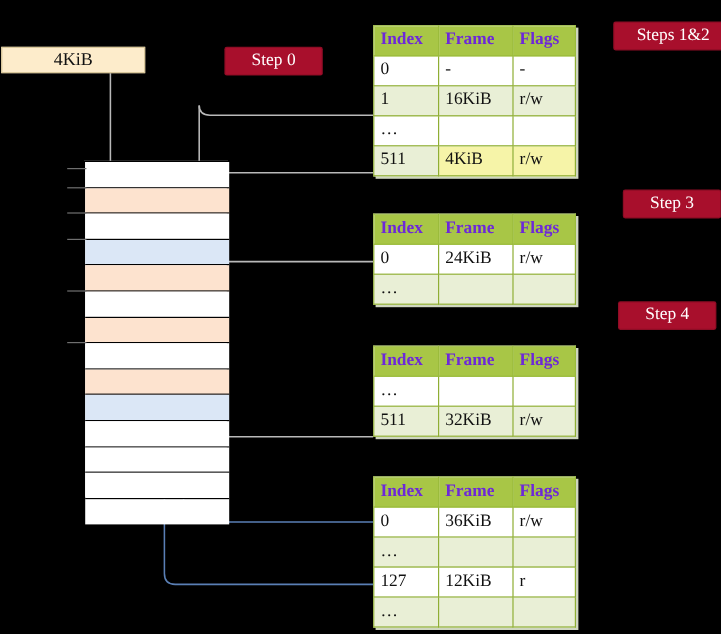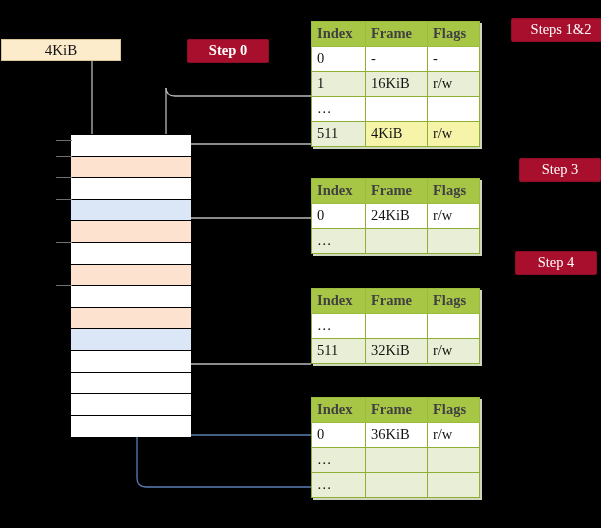--- a/index.html
+++ b/index.html
@@ -66,21 +66,21 @@
     padding:1px 5px 2px 5px;
     height:23px;
     box-sizing:border-box;
     text-align:left;
     vertical-align:middle;
     font-weight:normal;
     line-height:21px;
   }
   .ptable th{
     background:#a8c646;
-    color:#404040;
+    color:#6d28d9;
     font-weight:bold;
     border:1px solid #9bbb3c;
   }
   .ptable tr.alt td{background:#e9efd6;}
   .ptable tr td.hl{background:#f6f4a8;}
   .c-index{width:54px;}
   .c-frame{width:62px;margin-left:23px;}
   .c-flags{width:52px;}
 
   
@@ -155,21 +155,21 @@
   <div id="ticks">
       <div class="tick" style="top: 140px;"></div>
       <div class="tick" style="top: 156px;"></div>
       <div class="tick" style="top: 177px;"></div>
       <div class="tick" style="top: 199px;"></div>
       <div class="tick" style="top: 242px;"></div>
       <div class="tick" style="top: 285px;"></div>
     </div>
 
   <div id="badges">
-      <div class="badge" style="left: 188px; top: 40px; width: 62px; font-weight: bold;">Step 0</div>
+      <div class="badge" style="left: 188px; top: 40px; width: 62px;">Step 0</div>
       <div class="badge" style="left: 512px; top: 19px; width: 80px;">Steps 1&amp;2</div>
       <div class="badge" style="left: 520px; top: 159px; width: 62px; font-family: Liberation Serif, serif;">Step 3</div>
       <div class="badge" style="left: 516px; top: 252px; width: 62px;">Step 4</div>
     </div>
 
   <div id="tables">
       <table class="ptable" style="left: 311px; top: 21px;">
         <thead>
           <tr>
             <th class="c-index">Index</th>
@@ -254,20 +254,25 @@
           <tr>
             <td class="c-index">0</td>
             <td class="c-frame">36KiB</td>
             <td class="c-flags">r/w</td>
           </tr>
           <tr class="alt">
             <td class="c-index">…</td>
             <td class="c-frame"></td>
             <td class="c-flags"></td>
           </tr>
+          <tr>
+            <td class="c-index">127</td>
+            <td class="c-frame">12KiB</td>
+            <td class="c-flags">r</td>
+          </tr>
           <tr class="alt">
             <td class="c-index">…</td>
             <td class="c-frame"></td>
             <td class="c-flags"></td>
           </tr>
         </tbody>
       </table>
     </div>
 
 </div>

